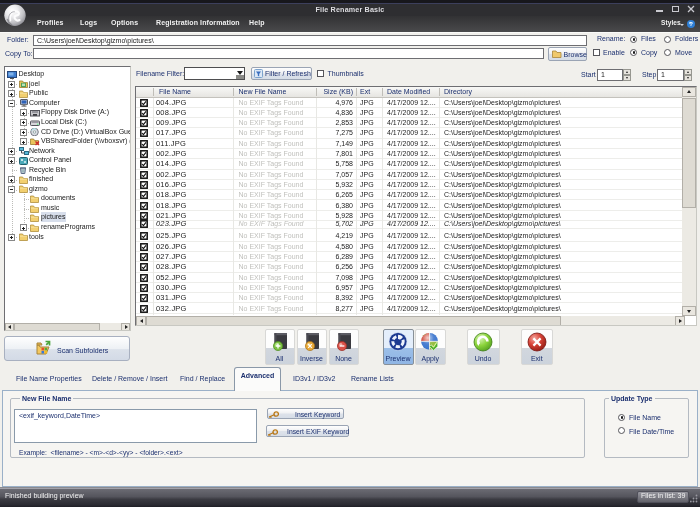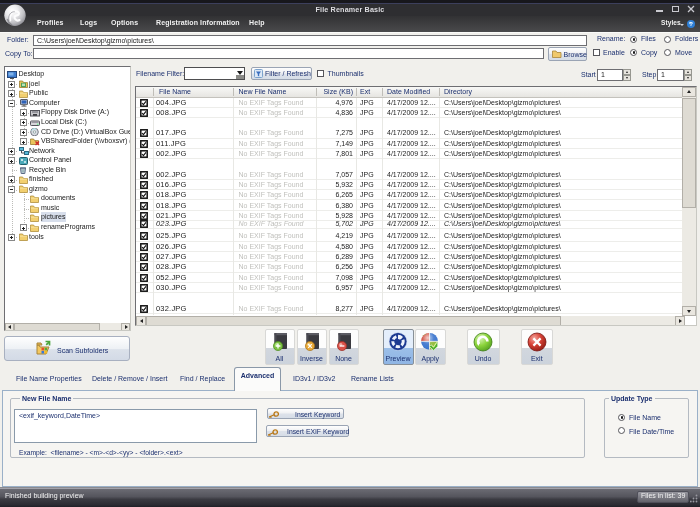--- a/index.html
+++ b/index.html
@@ -355,20 +355,32 @@
           <rect x="0.8" y="0.8" width="6.4" height="6.4" fill="#fff" stroke="#111" stroke-width="1.5"></rect>
           <path d="M2 4 L3.4 5.6 L6 2.4" stroke="#111" stroke-width="1.1" fill="none"></path>
         </svg>
 <div class="td" style="left:20px;font-size:7.5px;letter-spacing:.2px;">008.JPG</div>
 <div class="td gray" style="left:102.5px;">No EXIF Tags Found</div>
 <div class="td" style="left:180px;width:37px;text-align:right;">4,836</div>
 <div class="td" style="left:224px;">JPG</div>
 <div class="td" style="left:251px;">4/17/2009 12....</div>
 <div class="td" style="left:308px;">C:\Users\joel\Desktop\gizmo\pictures\</div>
 </div>
+<div class="tr" style="top:31.1px;">
+<svg style="position:absolute;left:4px;top:1px;" width="8" height="8">
+          <rect x="0.8" y="0.8" width="6.4" height="6.4" fill="#fff" stroke="#111" stroke-width="1.5"></rect>
+          <path d="M2 4 L3.4 5.6 L6 2.4" stroke="#111" stroke-width="1.1" fill="none"></path>
+        </svg>
+<div class="td" style="left:20px;font-size:7.5px;letter-spacing:.2px;">009.JPG</div>
+<div class="td gray" style="left:102.5px;">No EXIF Tags Found</div>
+<div class="td" style="left:180px;width:37px;text-align:right;">2,853</div>
+<div class="td" style="left:224px;">JPG</div>
+<div class="td" style="left:251px;">4/17/2009 12....</div>
+<div class="td" style="left:308px;">C:\Users\joel\Desktop\gizmo\pictures\</div>
+</div>
 <div class="tr" style="top:41.400000000000006px;">
 <svg style="position:absolute;left:4px;top:1px;" width="8" height="8">
           <rect x="0.8" y="0.8" width="6.4" height="6.4" fill="#fff" stroke="#111" stroke-width="1.5"></rect>
           <path d="M2 4 L3.4 5.6 L6 2.4" stroke="#111" stroke-width="1.1" fill="none"></path>
         </svg>
 <div class="td" style="left:20px;font-size:7.5px;letter-spacing:.2px;">017.JPG</div>
 <div class="td gray" style="left:102.5px;">No EXIF Tags Found</div>
 <div class="td" style="left:180px;width:37px;text-align:right;">7,275</div>
 <div class="td" style="left:224px;">JPG</div>
 <div class="td" style="left:251px;">4/17/2009 12....</div>
@@ -391,20 +403,32 @@
           <rect x="0.8" y="0.8" width="6.4" height="6.4" fill="#fff" stroke="#111" stroke-width="1.5"></rect>
           <path d="M2 4 L3.4 5.6 L6 2.4" stroke="#111" stroke-width="1.1" fill="none"></path>
         </svg>
 <div class="td" style="left:20px;font-size:7.5px;letter-spacing:.2px;">002.JPG</div>
 <div class="td gray" style="left:102.5px;">No EXIF Tags Found</div>
 <div class="td" style="left:180px;width:37px;text-align:right;">7,801</div>
 <div class="td" style="left:224px;">JPG</div>
 <div class="td" style="left:251px;">4/17/2009 12....</div>
 <div class="td" style="left:308px;">C:\Users\joel\Desktop\gizmo\pictures\</div>
 </div>
+<div class="tr" style="top:72.30000000000001px;">
+<svg style="position:absolute;left:4px;top:1px;" width="8" height="8">
+          <rect x="0.8" y="0.8" width="6.4" height="6.4" fill="#fff" stroke="#111" stroke-width="1.5"></rect>
+          <path d="M2 4 L3.4 5.6 L6 2.4" stroke="#111" stroke-width="1.1" fill="none"></path>
+        </svg>
+<div class="td" style="left:20px;font-size:7.5px;letter-spacing:.2px;">014.JPG</div>
+<div class="td gray" style="left:102.5px;">No EXIF Tags Found</div>
+<div class="td" style="left:180px;width:37px;text-align:right;">5,758</div>
+<div class="td" style="left:224px;">JPG</div>
+<div class="td" style="left:251px;">4/17/2009 12....</div>
+<div class="td" style="left:308px;">C:\Users\joel\Desktop\gizmo\pictures\</div>
+</div>
 <div class="tr" style="top:82.60000000000001px;">
 <svg style="position:absolute;left:4px;top:1px;" width="8" height="8">
           <rect x="0.8" y="0.8" width="6.4" height="6.4" fill="#fff" stroke="#111" stroke-width="1.5"></rect>
           <path d="M2 4 L3.4 5.6 L6 2.4" stroke="#111" stroke-width="1.1" fill="none"></path>
         </svg>
 <div class="td" style="left:20px;font-size:7.5px;letter-spacing:.2px;">002.JPG</div>
 <div class="td gray" style="left:102.5px;">No EXIF Tags Found</div>
 <div class="td" style="left:180px;width:37px;text-align:right;">7,057</div>
 <div class="td" style="left:224px;">JPG</div>
 <div class="td" style="left:251px;">4/17/2009 12....</div>
@@ -531,20 +555,32 @@
 <div class="td" style="left:308px;">C:\Users\joel\Desktop\gizmo\pictures\</div>
 </div>
 <div class="tr" style="top:195.9px;">
 <svg style="position:absolute;left:4px;top:1px;" width="8" height="8">
           <rect x="0.8" y="0.8" width="6.4" height="6.4" fill="#fff" stroke="#111" stroke-width="1.5"></rect>
           <path d="M2 4 L3.4 5.6 L6 2.4" stroke="#111" stroke-width="1.1" fill="none"></path>
         </svg>
 <div class="td" style="left:20px;font-size:7.5px;letter-spacing:.2px;">030.JPG</div>
 <div class="td gray" style="left:102.5px;">No EXIF Tags Found</div>
 <div class="td" style="left:180px;width:37px;text-align:right;">6,957</div>
+<div class="td" style="left:224px;">JPG</div>
+<div class="td" style="left:251px;">4/17/2009 12....</div>
+<div class="td" style="left:308px;">C:\Users\joel\Desktop\gizmo\pictures\</div>
+</div>
+<div class="tr" style="top:206.20000000000002px;">
+<svg style="position:absolute;left:4px;top:1px;" width="8" height="8">
+          <rect x="0.8" y="0.8" width="6.4" height="6.4" fill="#fff" stroke="#111" stroke-width="1.5"></rect>
+          <path d="M2 4 L3.4 5.6 L6 2.4" stroke="#111" stroke-width="1.1" fill="none"></path>
+        </svg>
+<div class="td" style="left:20px;font-size:7.5px;letter-spacing:.2px;">031.JPG</div>
+<div class="td gray" style="left:102.5px;">No EXIF Tags Found</div>
+<div class="td" style="left:180px;width:37px;text-align:right;">8,392</div>
 <div class="td" style="left:224px;">JPG</div>
 <div class="td" style="left:251px;">4/17/2009 12....</div>
 <div class="td" style="left:308px;">C:\Users\joel\Desktop\gizmo\pictures\</div>
 </div>
 <div class="tr" style="top:216.5px;">
 <svg style="position:absolute;left:4px;top:1px;" width="8" height="8">
           <rect x="0.8" y="0.8" width="6.4" height="6.4" fill="#fff" stroke="#111" stroke-width="1.5"></rect>
           <path d="M2 4 L3.4 5.6 L6 2.4" stroke="#111" stroke-width="1.1" fill="none"></path>
         </svg>
 <div class="td" style="left:20px;font-size:7.5px;letter-spacing:.2px;">032.JPG</div>

